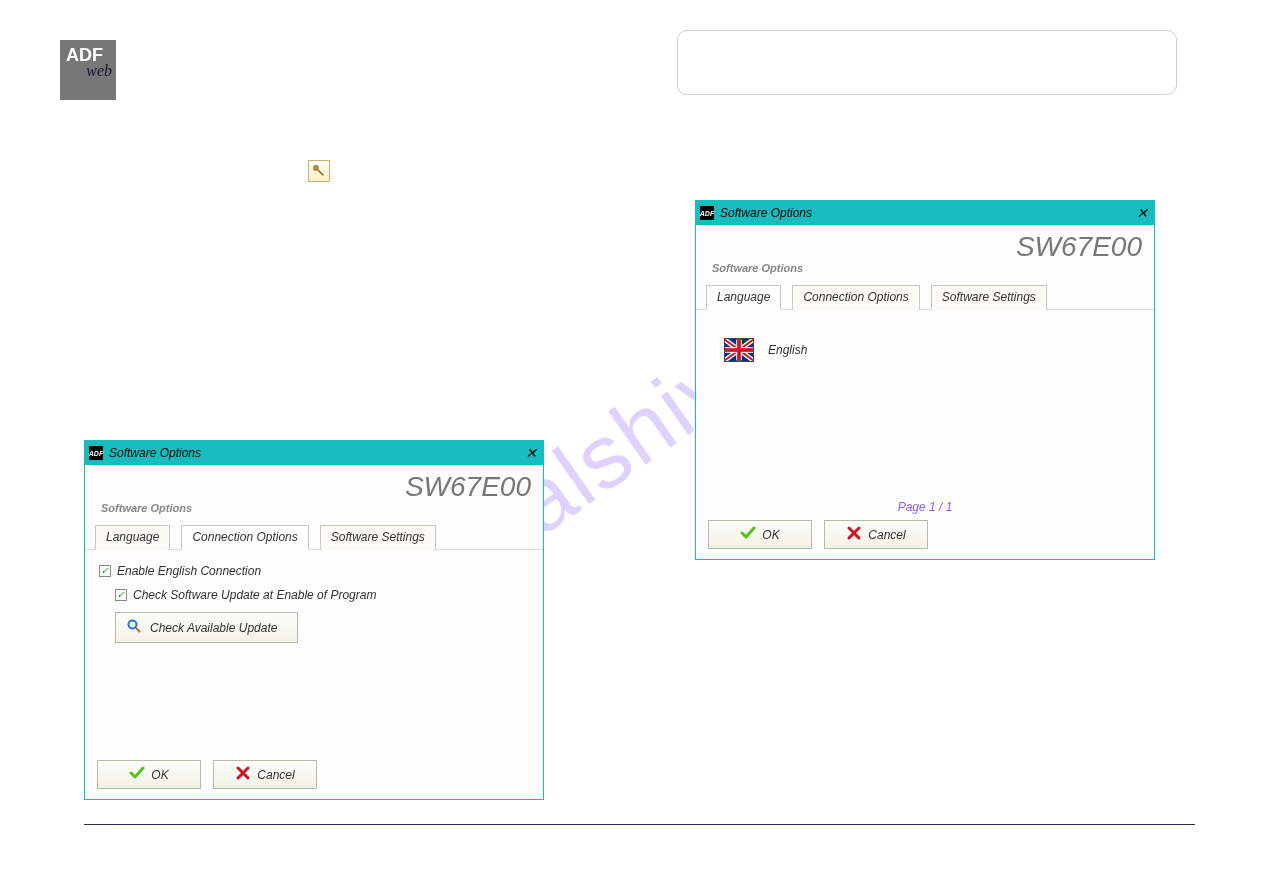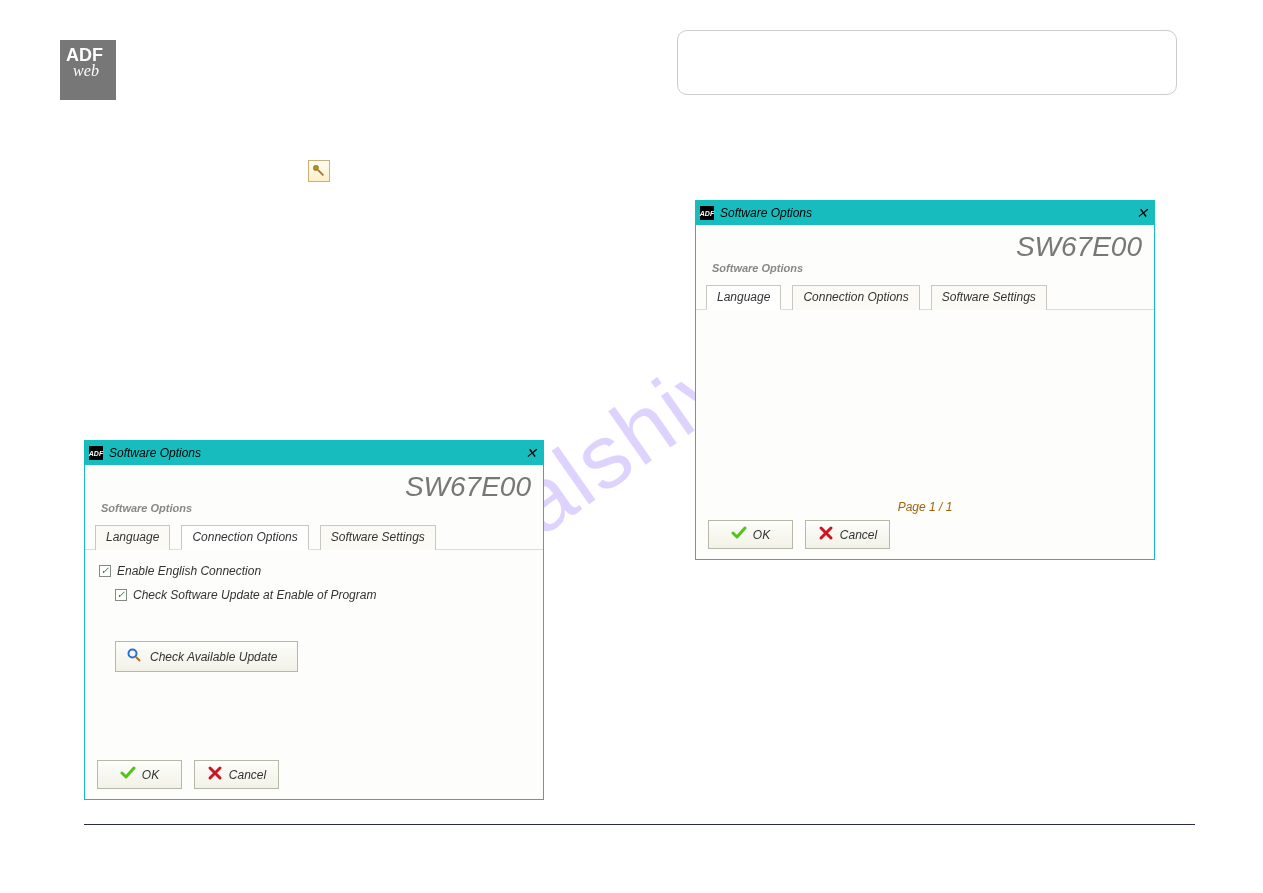--- a/index.html
+++ b/index.html
@@ -36,22 +36,22 @@
     font-size: 18px;
     color: #fff;
     letter-spacing: 0;
     line-height: 18px;
     padding: 6px 4px 0 6px;
   }
   .logo .bot {
     font-family: times, serif;
     font-style: italic;
     font-size: 16px;
-    color: #ffffff;
-    text-align: center;
+    color: #0f172a;
+    text-align: right;
     padding: 0 4px 6px 0;
     line-height: 14px;
   }
 
   
   .header-box {
     position: absolute;
     right: 26px;
     top: 30px;
     width: 500px;
@@ -187,30 +187,29 @@
   .inner-btn {
     margin-left:16px;
     display:inline-flex;
     align-items:center;
     gap:8px;
     border:1px solid #b8b8a8;
     background:linear-gradient(#fdfdfa,#f2f2e8);
     padding:5px 20px 5px 10px;
     font-size:12px;
     cursor:pointer;
-    margin-top:29px;
   }
 
   .btn-row {
     position:absolute;
     bottom:10px; left:12px;
     display:flex; gap:12px;
   }
   .dlg-btn {
-    width:85px;
+    width:104px;
     border:1px solid #b8b8a8;
     background:linear-gradient(#fdfdfa,#f2f2e8);
     padding:4px 0;
     display:flex;
     align-items:center;
     justify-content:center;
     gap:6px;
     font-size:12px;
     cursor:pointer;
   }
@@ -223,21 +222,21 @@
 
   .english-row {
     display:flex;align-items:center;gap:14px; margin-top:14px; margin-left:14px;
   }
 
   .page-count {
     position:absolute;
     bottom:6px; left:0; right:0;
     text-align:center;
     font-size:12px;
-    color:#a16207;
+    color:#8b5cf6;
   }
 
   .bottom-rule {
     position:absolute;
     left:24px; right:8px; bottom:48px;
     border-top:1px solid #2a2a4a;
   }
 </style>
 </head>
 <body>
@@ -323,20 +322,34 @@
     <div class="header-area">
       <div class="h-title">SW67E00</div>
       <div class="h-sub">Software Options</div>
     </div>
     <div class="tabs">
       <div class="tab active">Language</div>
       <div class="tab">Connection Options</div>
       <div class="tab">Software Settings</div>
     </div>
     <div class="tab-body">
+      <div class="english-row">
+        <span class="flag-uk">
+          <svg width="28" height="22" viewBox="0 0 30 22">
+            <rect width="30" height="22" fill="#003087"></rect>
+            <path d="M0 0 L30 22 M30 0 L0 22" stroke="#fff" stroke-width="5"></path>
+            <path d="M0 0 L30 22 M30 0 L0 22" stroke="#cf142b" stroke-width="2"></path>
+            <rect x="12" width="6" height="22" fill="#fff"></rect>
+            <rect y="8" width="30" height="6" fill="#fff"></rect>
+            <rect x="13" width="4" height="22" fill="#cf142b"></rect>
+            <rect y="9" width="30" height="4" fill="#cf142b"></rect>
+          </svg>
+        </span>
+        <span>English</span>
+      </div>
       <div class="page-count">Page 1 / 1</div>
     </div>
     <div class="btn-row">
       <div class="dlg-btn">
         <span>
           <svg width="16" height="16" viewBox="0 0 16 16">
               <path d="M2 8 L6 12 L14 3" stroke="#52c41a" stroke-width="3" fill="none" stroke-linecap="round" stroke-linejoin="round"></path>
             </svg>
         </span>
         <span>OK</span>

